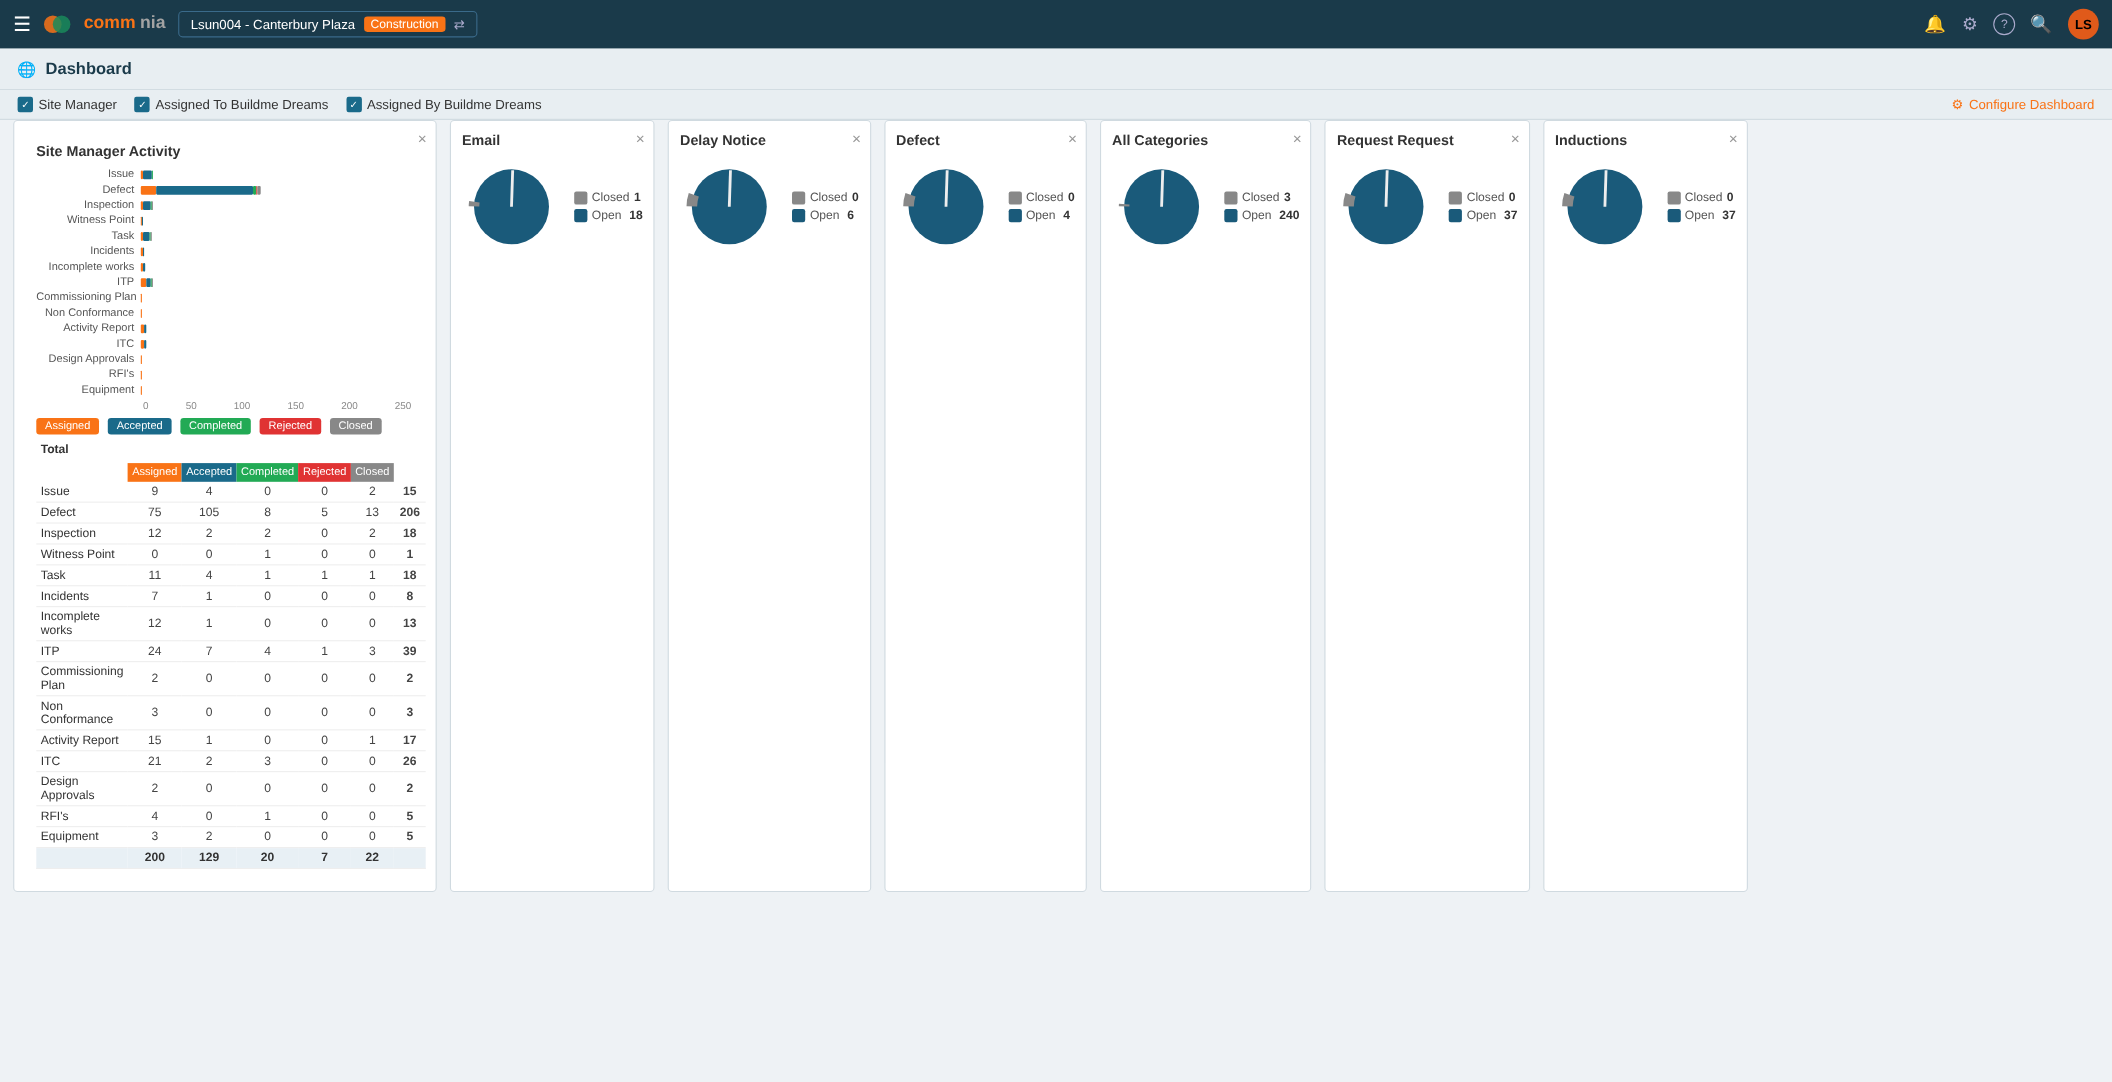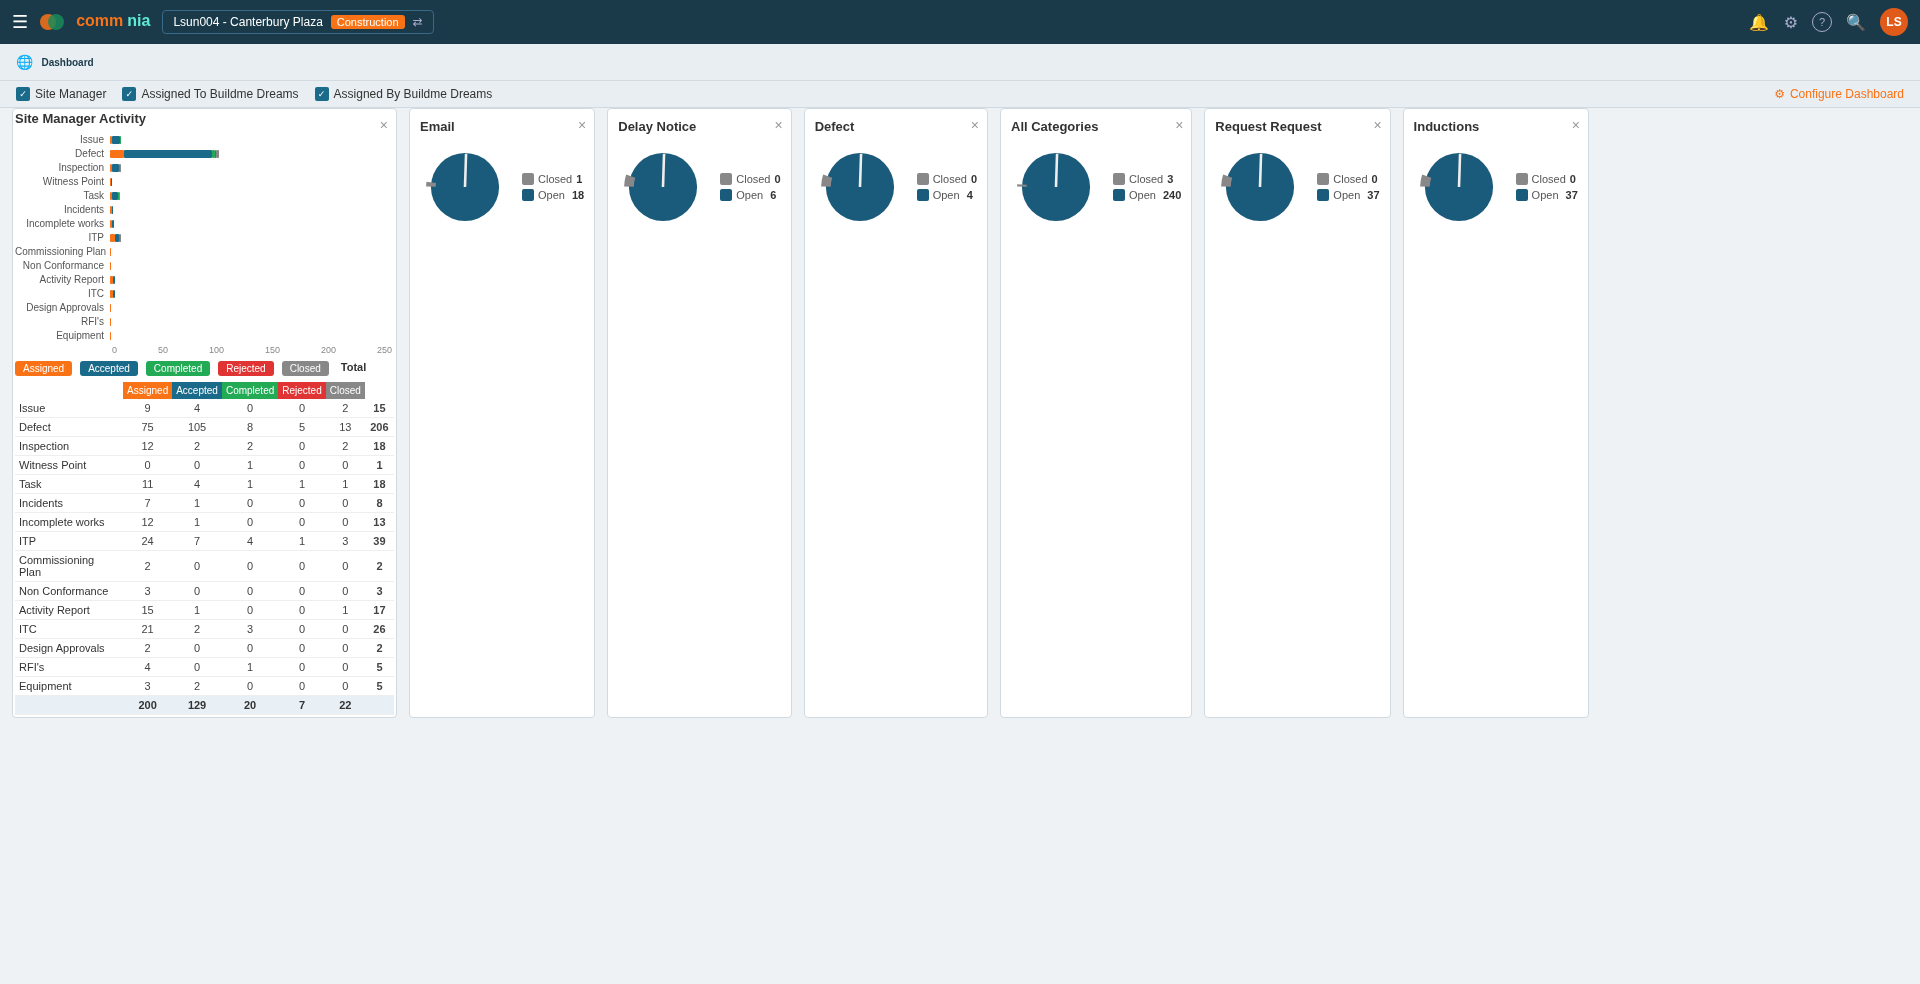--- a/index.html
+++ b/index.html
@@ -39,37 +39,37 @@
       margin-left: auto;
       display: flex;
       align-items: center;
       gap: 14px;
     }
     .topnav-icon { color: #aac; font-size: 16px; cursor: pointer; }
     .topnav-avatar {
       width: 28px; height: 28px;
       background: #e05a1a;
       border-radius: 50%;
-      color: #ffffff;
+      color: #000000;
       font-size: 12px;
       font-weight: bold;
       display: flex; align-items: center; justify-content: center;
     }
 
     
     .titlebar {
       background: #e8eef2;
       padding: 10px 16px;
       display: flex;
       align-items: center;
       gap: 8px;
       border-bottom: 1px solid #d0dae0;
     }
     .titlebar-icon { color: #1a3a4a; font-size: 14px; }
-    .titlebar-title { color: #1a3a4a; font-size: 10px; font-weight: bold; }
+    .titlebar-title { color: #1a3a4a; font-size: 15px; font-weight: bold; }
 
     
     .filterbar {
       background: #e8eef2;
       padding: 6px 16px;
       display: flex;
       align-items: center;
       gap: 16px;
       border-bottom: 1px solid #d0dae0;
     }
@@ -88,21 +88,21 @@
       margin-left: auto;
       display: flex; align-items: center; gap: 5px;
       color: #f97316; font-size: 12px; cursor: pointer;
     }
 
     
     .widget-card {
       background: #fff;
       border-radius: 4px;
       border: 1px solid #d0dae0;
-      padding: 2px;
+      padding: 20px;
       position: relative;
     }
     .widget-title {
       font-size: 13px;
       font-weight: bold;
       color: #333;
       margin-bottom: 8px;
     }
     .widget-close {
       position: absolute;
@@ -226,21 +226,21 @@
 <body>
 
 <nav class="topnav">
   <span class="topnav-menu-icon">☰</span>
   <div class="topnav-logo">
     <svg width="32" height="20" viewBox="0 0 32 20">
       <circle cx="8" cy="10" r="8" fill="#f97316" opacity="0.85"></circle>
       <circle cx="16" cy="10" r="8" fill="#1a8a5a" opacity="0.85"></circle>
     </svg>
     <span style="color:#f97316;font-weight:bold;font-size:16px;">comm</span>
-      <span style="color:#5eead4;font-weight:bold;font-size:16px;">nia</span>
+      <span style="color:#a3a3a3;font-weight:bold;font-size:16px;">nia</span>
   </div>
   <div class="topnav-project">
     <span>Lsun004 - Canterbury Plaza</span>
     <span class="topnav-project-badge">Construction</span>
     <span style="color:#aac;">⇄</span>
   </div>
   <div class="topnav-right">
     <span class="topnav-icon">🔔</span>
     <span class="topnav-icon">⚙</span>
     <span class="topnav-icon" style="border:1px solid #aac;border-radius:50%;width:20px;height:20px;display:flex;align-items:center;justify-content:center;font-size:11px;">?</span>

